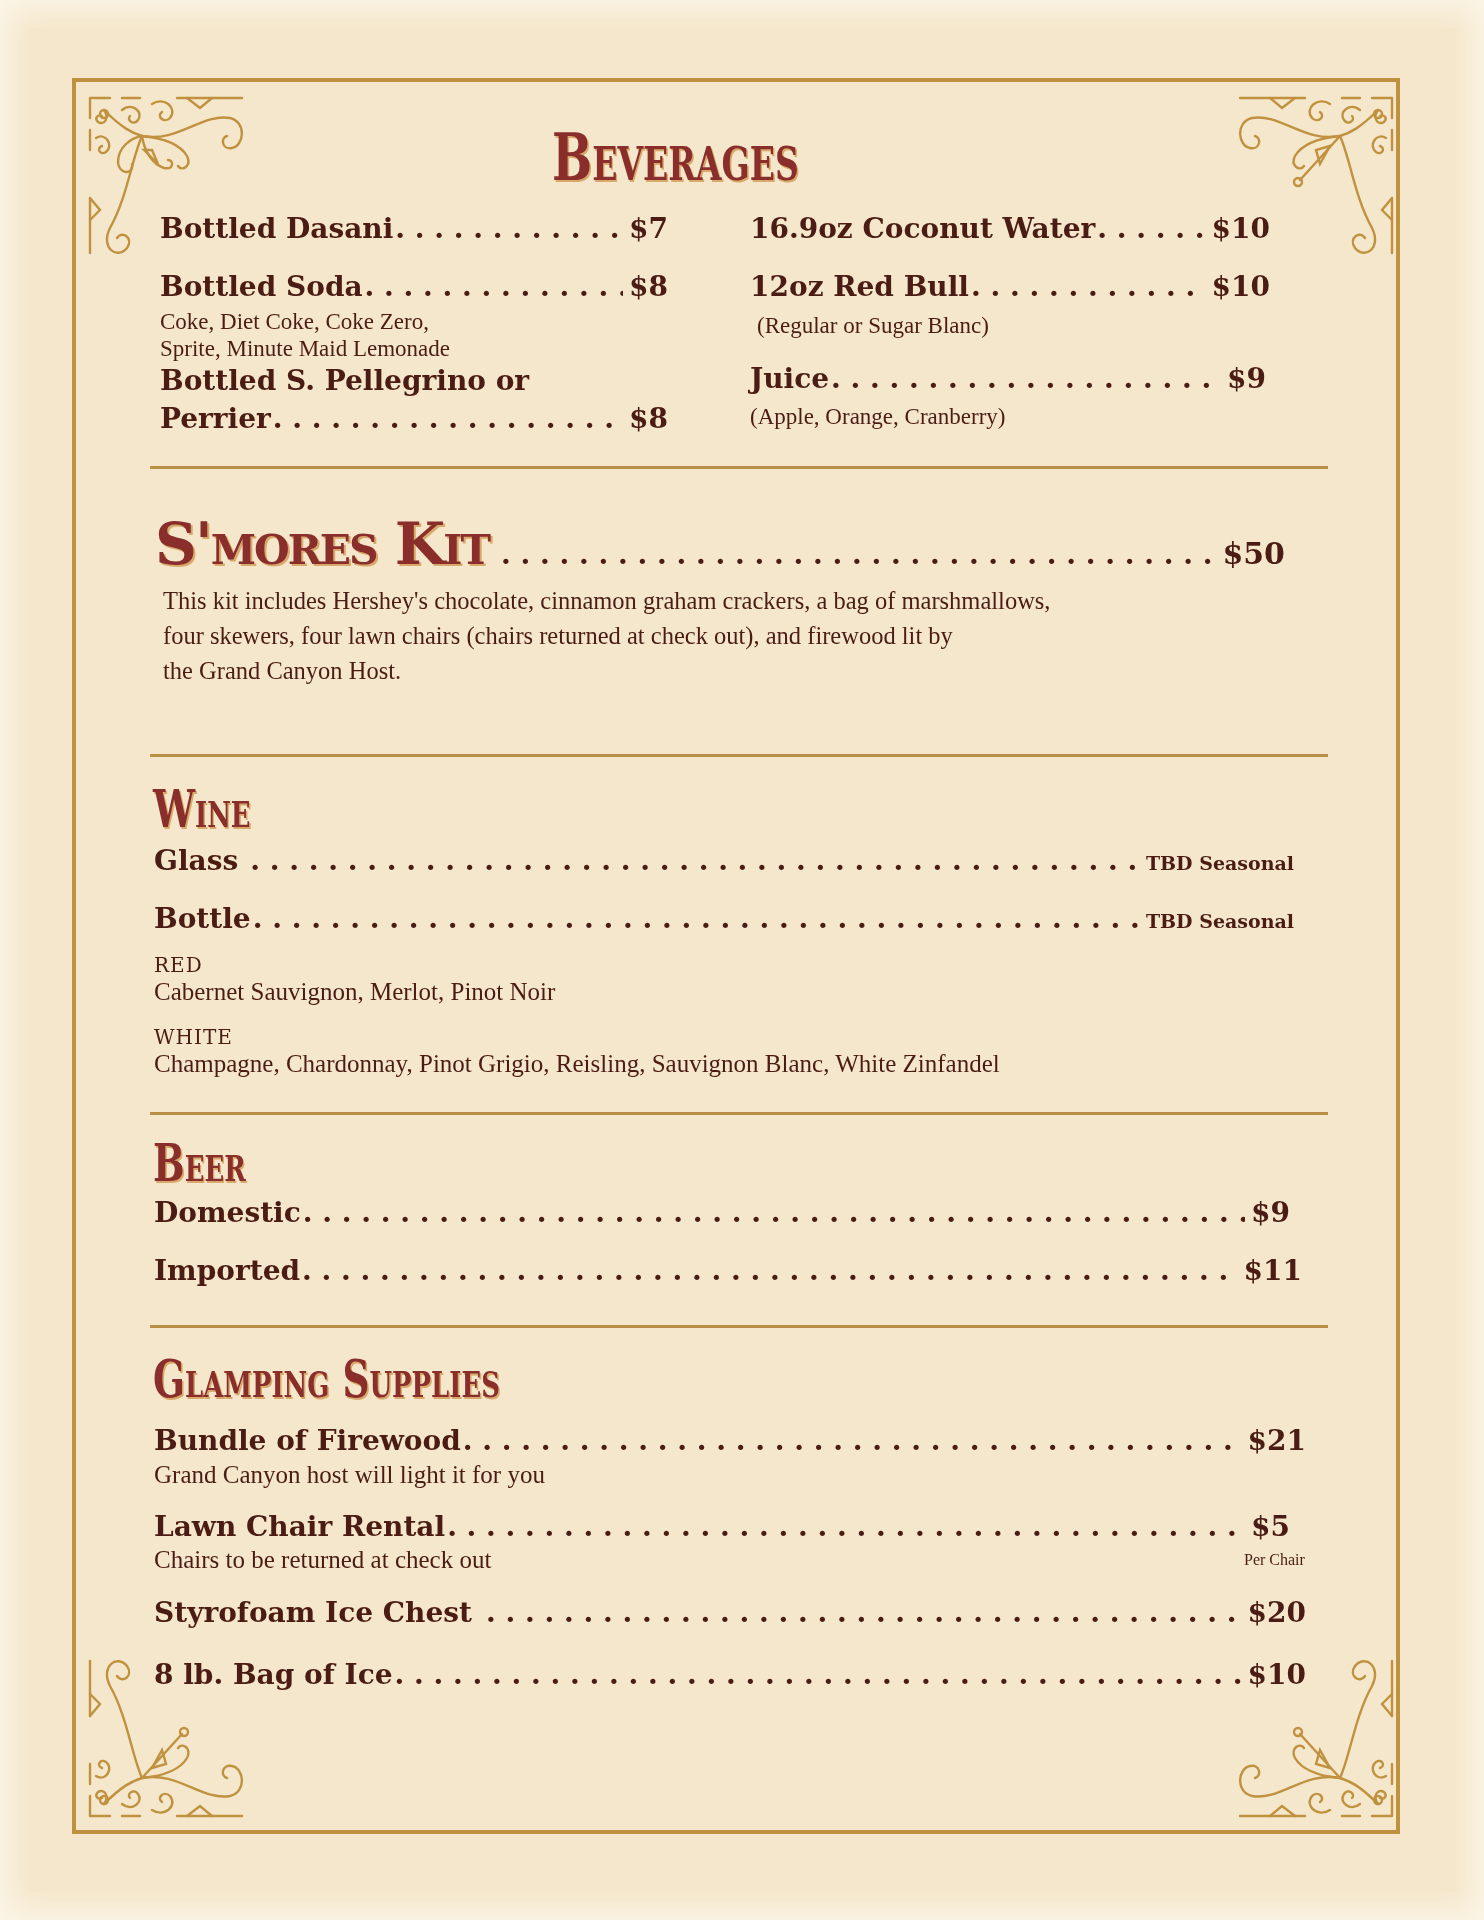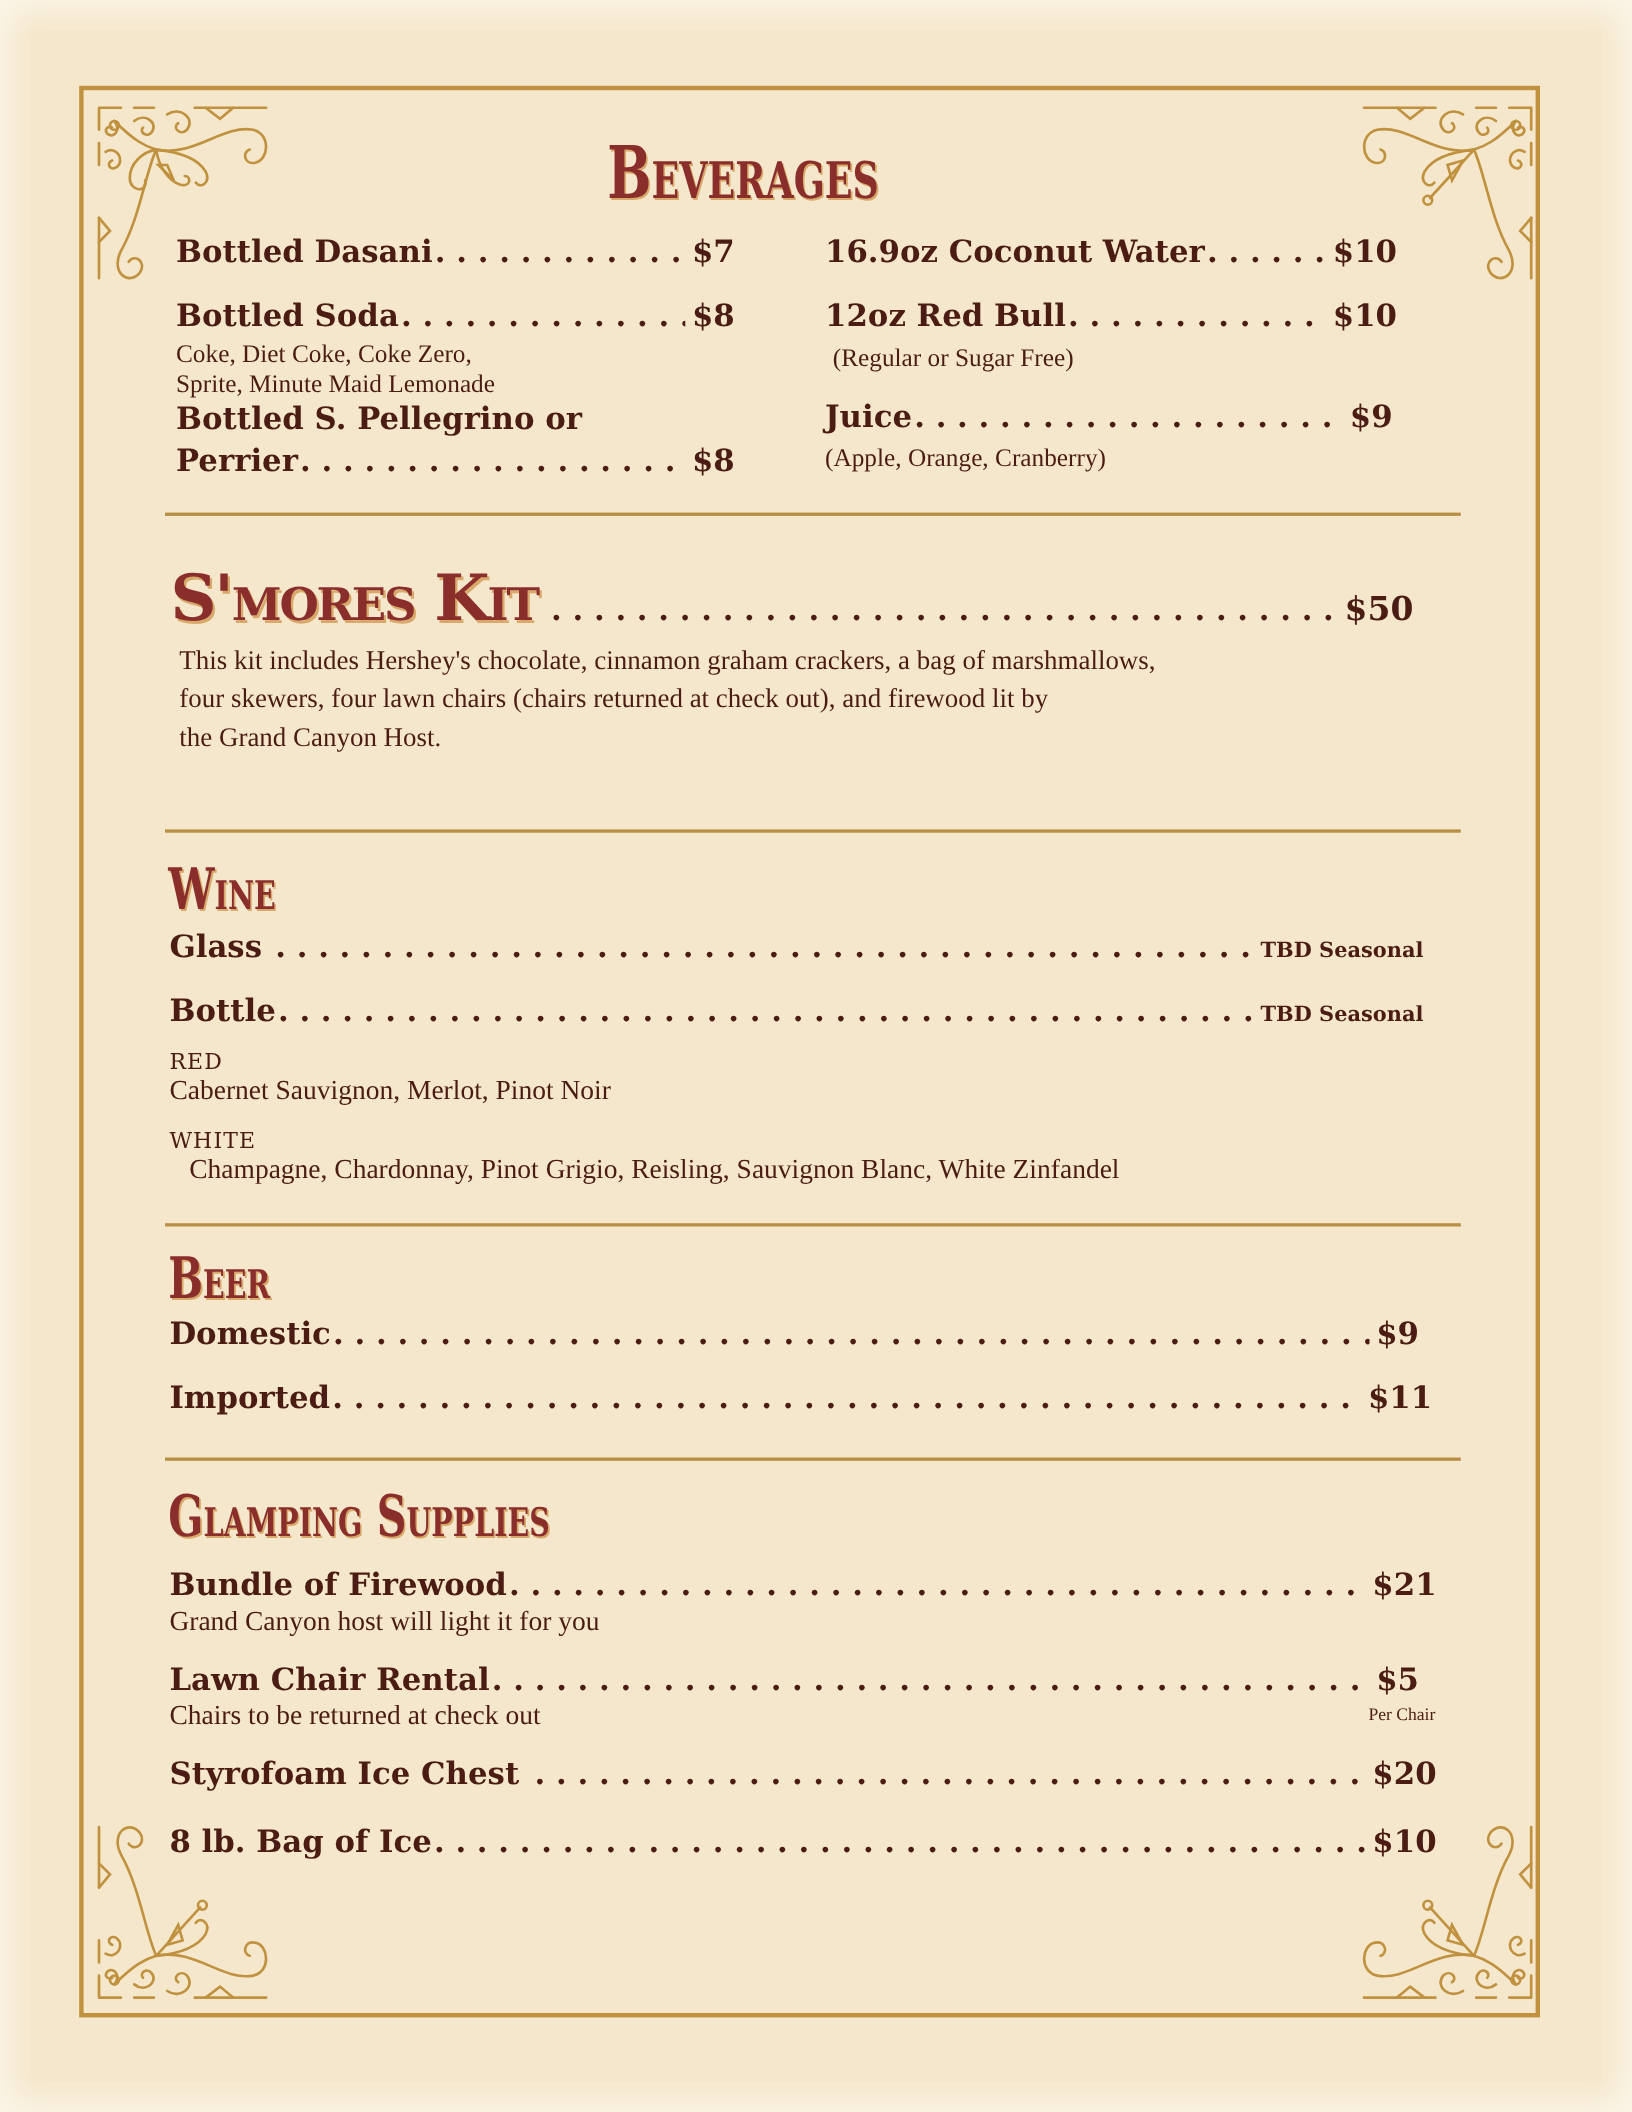--- a/index.html
+++ b/index.html
@@ -177,21 +177,21 @@
 <div class="row" style="left:750px; top:212px; width:520px;">
   <span class="name">16.9oz Coconut Water</span>
   <span class="dots"></span>
   <span class="price">$10</span>
 </div>
 <div class="row" style="left:750px; top:270px; width:520px;">
   <span class="name">12oz Red Bull</span>
   <span class="dots"></span>
   <span class="price">$10</span>
 </div>
-<div class="sub" style="left:757px; top:312px;">(Regular or Sugar Free)</div>
+<div class="sub" style="left:757px; top:312px;">(Regular or Sugar Blanc)</div>
 <div class="row" style="left:750px; top:362px; width:546px;">
   <span class="name">Juice</span>
   <span class="dots"></span>
   <span class="price" style="margin-right:30px;">$9</span>
 </div>
 <div class="sub" style="left:750px; top:403px;">(Apple, Orange, Cranberry)</div>
 
 <div class="divider" style="top:466px;"></div>
 
 <div class="row" style="left:155px; top:510px; width:1130px;">
@@ -214,21 +214,21 @@
   <span class="price wine-price">TBD Seasonal</span>
 </div>
 <div class="row" style="left:154px; top:902px; width:1140px;">
   <span class="name">Bottle</span>
   <span class="dots"></span>
   <span class="price wine-price">TBD Seasonal</span>
 </div>
 <div class="label-caps" style="left:154px; top:953px;">RED</div>
 <div class="sub sub-lg" style="left:154px; top:975px;">Cabernet Sauvignon, Merlot, Pinot Noir</div>
 <div class="label-caps" style="left:154px; top:1025px;">WHITE</div>
-<div class="sub sub-lg" style="left:154px; top:1047px;margin-left:18px;">Champagne, Chardonnay, Pinot Grigio, Reisling, Sauvignon Blanc, White Zinfandel</div>
+<div class="sub sub-lg" style="left:154px; top:1047px;">Champagne, Chardonnay, Pinot Grigio, Reisling, Sauvignon Blanc, White Zinfandel</div>
 
 <div class="divider" style="top:1112px;"></div>
 
 <h2 class="heading" style="left:153px; top:1132px; font-size:52px;">Beer</h2>
 <div class="row" style="left:154px; top:1196px; width:1144px;">
   <span class="name">Domestic</span>
   <span class="dots"></span>
   <span class="price" style="margin-right:8px;">$9</span>
 </div>
 <div class="row" style="left:154px; top:1254px; width:1148px;">

